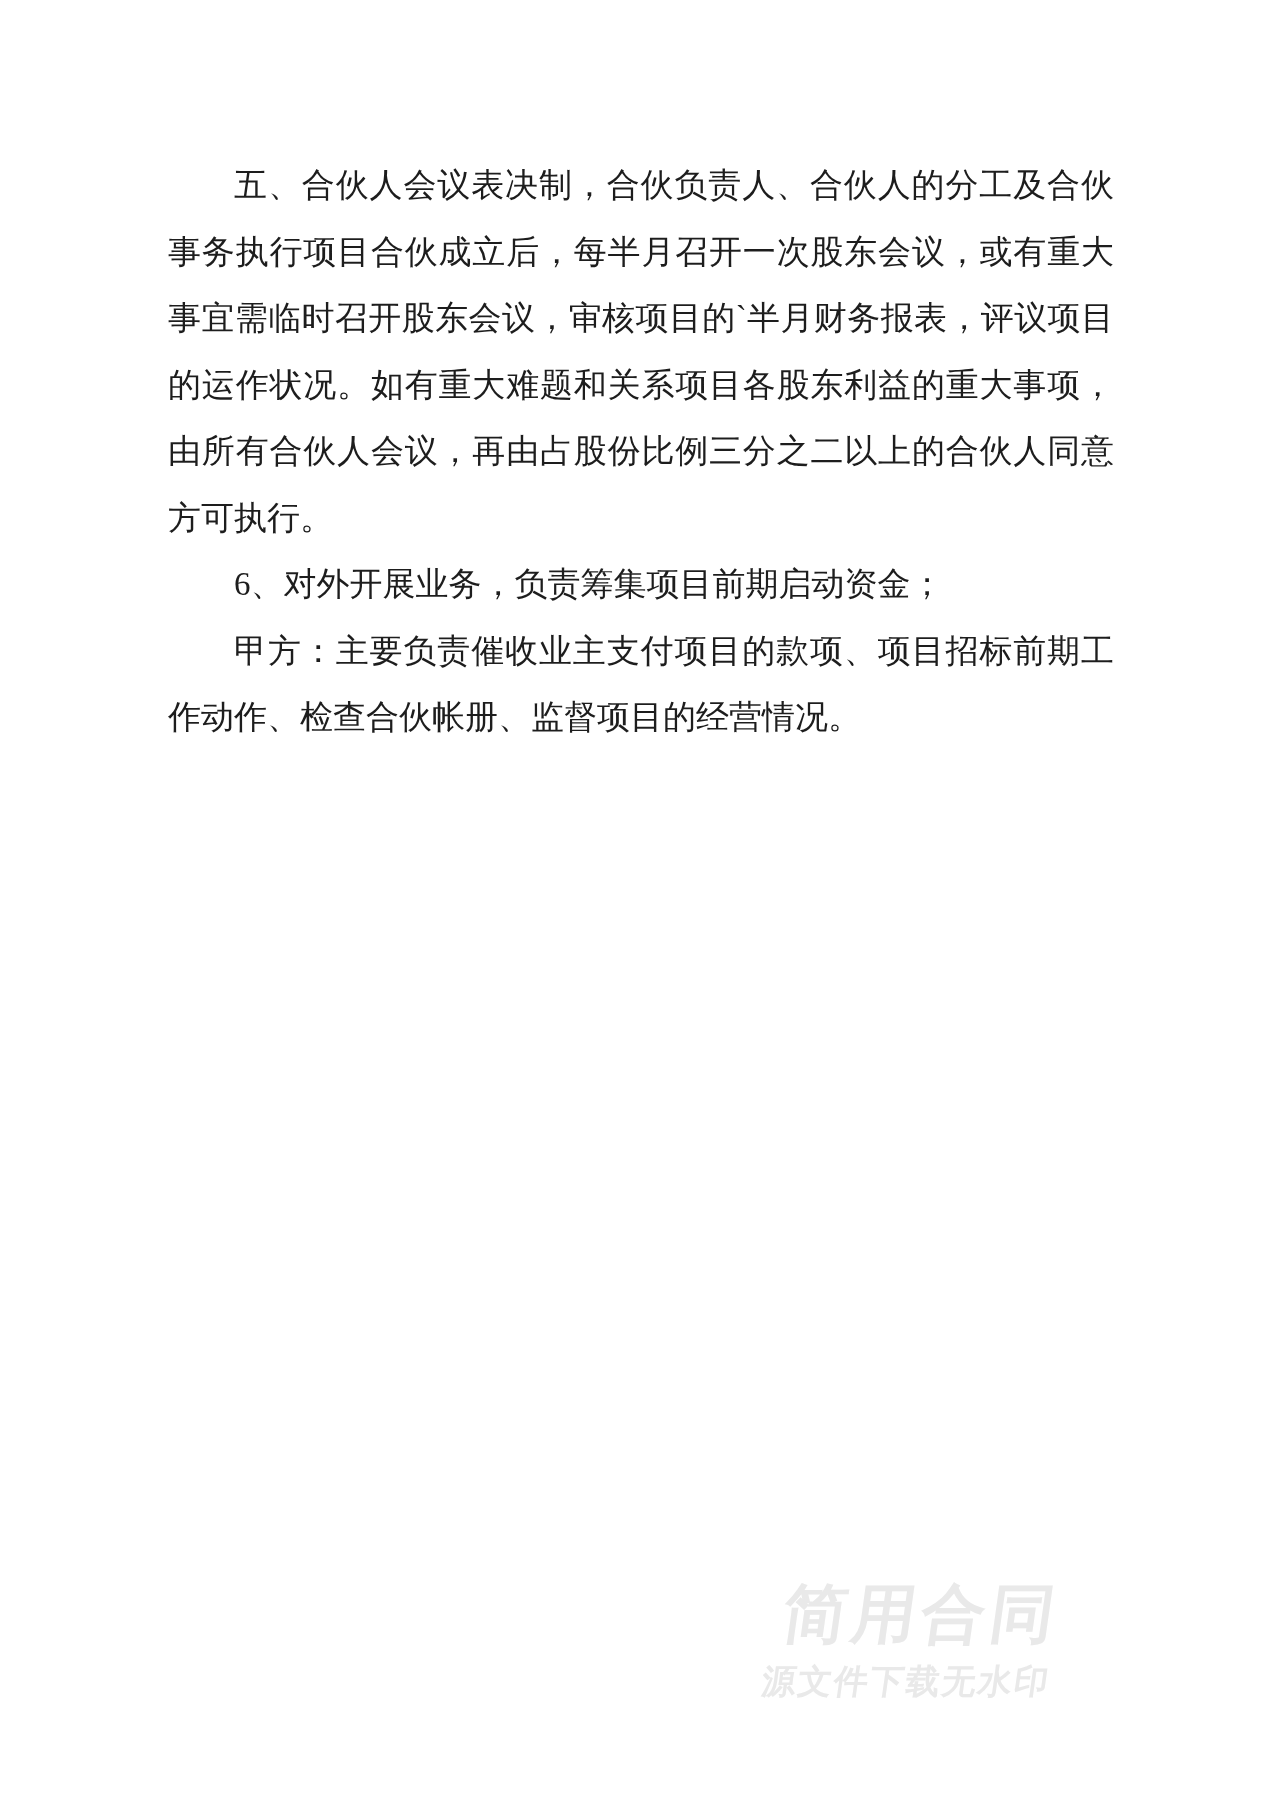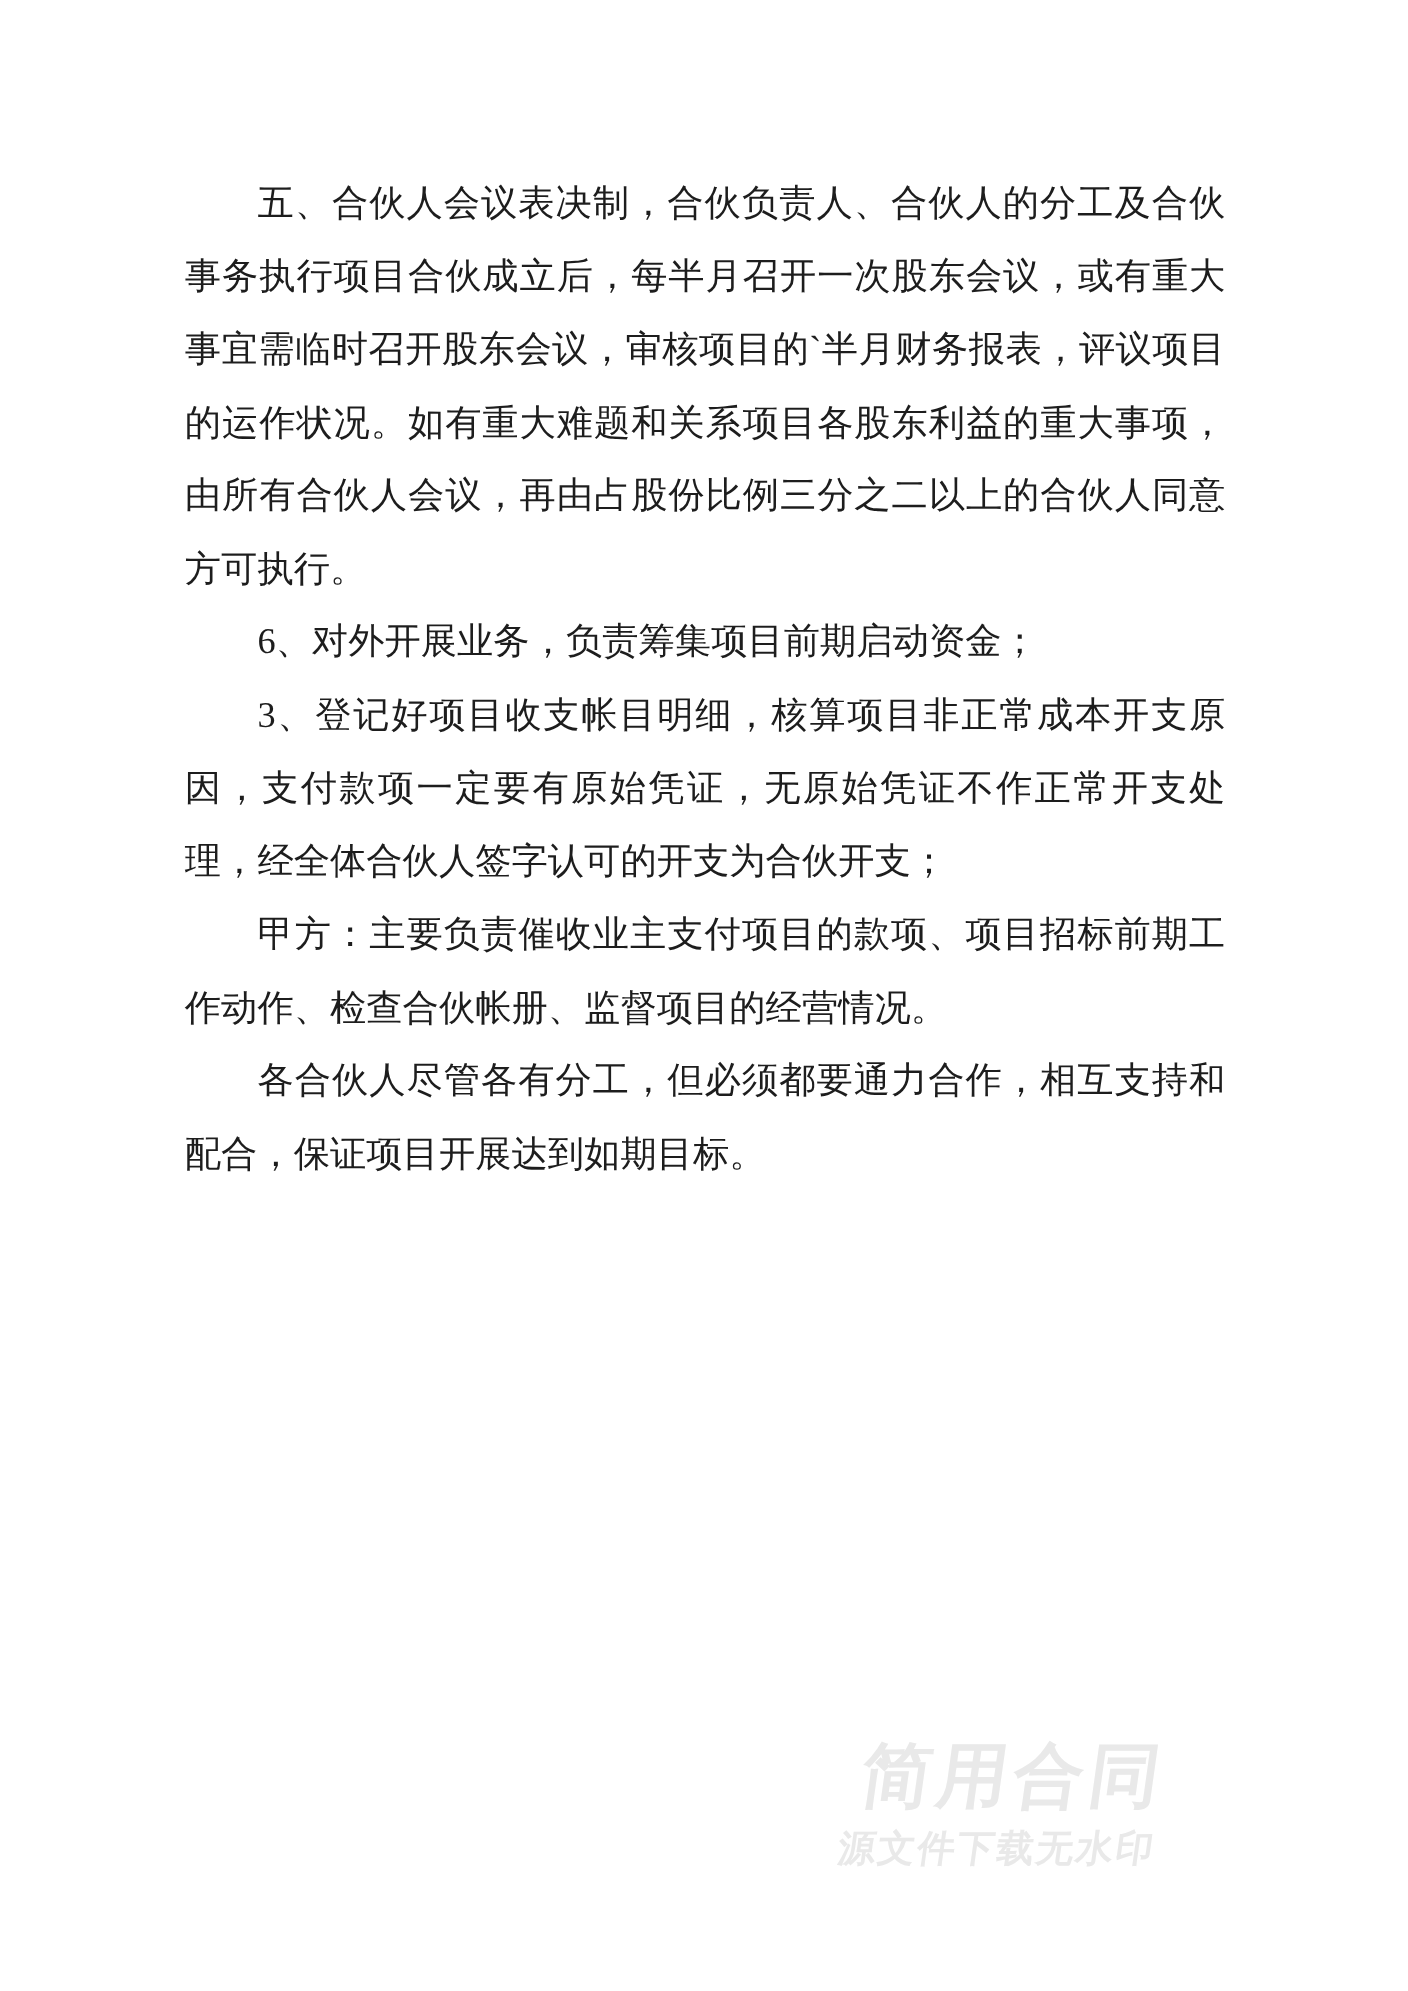--- a/index.html
+++ b/index.html
@@ -55,22 +55,20 @@
     margin-top: 18px;
   }
 </style>
 </head>
 <body>
 
 <div class="page" style="background: rgb(255, 255, 255);">
   <div class="content" style="color: rgb(29, 29, 29);">
     <p>五、合伙人会议表决制，合伙负责人、合伙人的分工及合伙事务执行项目合伙成立后，每半月召开一次股东会议，或有重大事宜需临时召开股东会议，审核项目的`半月财务报表，评议项目的运作状况。如有重大难题和关系项目各股东利益的重大事项，由所有合伙人会议，再由占股份比例三分之二以上的合伙人同意方可执行。</p>
     <p>6、对外开展业务，负责筹集项目前期启动资金；</p>
-    <p>3、登记好项目收支帐目明细，核算项目非正常成本开支原因，支付款项一定要有原始凭证，无原始凭证不作正常开支处理，经全体合伙人签字认可的开支为合伙开支；</p>
     <p>甲方：主要负责催收业主支付项目的款项、项目招标前期工作动作、检查合伙帐册、监督项目的经营情况。</p>
-    <p>各合伙人尽管各有分工，但必须都要通力合作，相互支持和配合，保证项目开展达到如期目标。</p>
   </div>
 
   <div class="watermark" style="color: rgb(233, 233, 233);">
     <div class="wm-title">简用合同</div>
     <div class="wm-sub">源文件下载无水印</div>
   </div>
 </div>
 
 </body></html>

